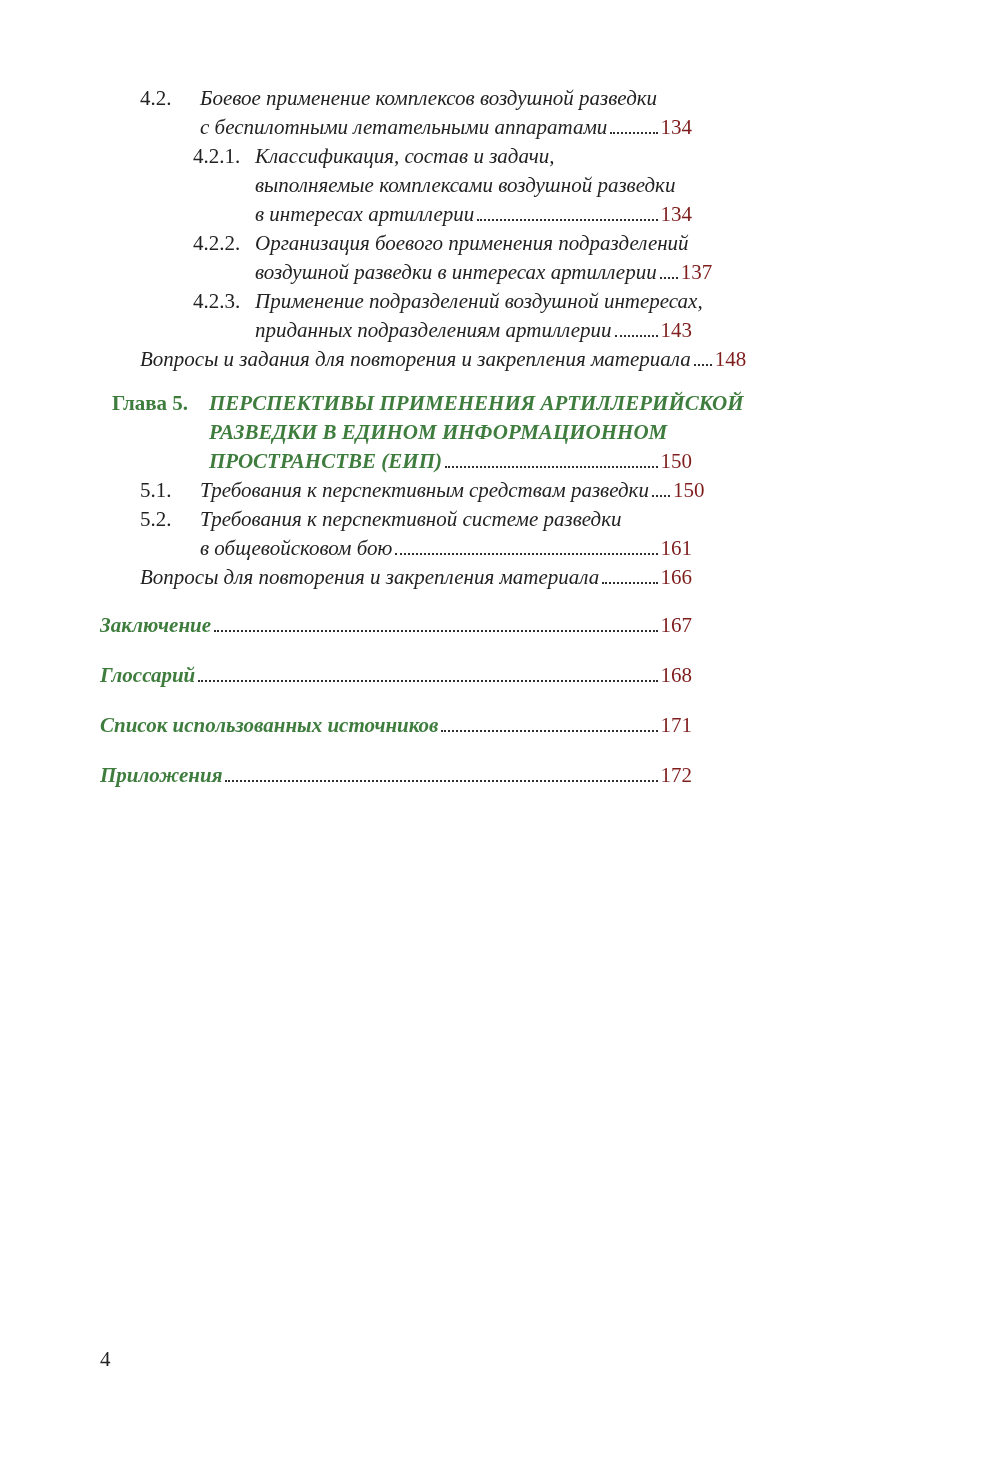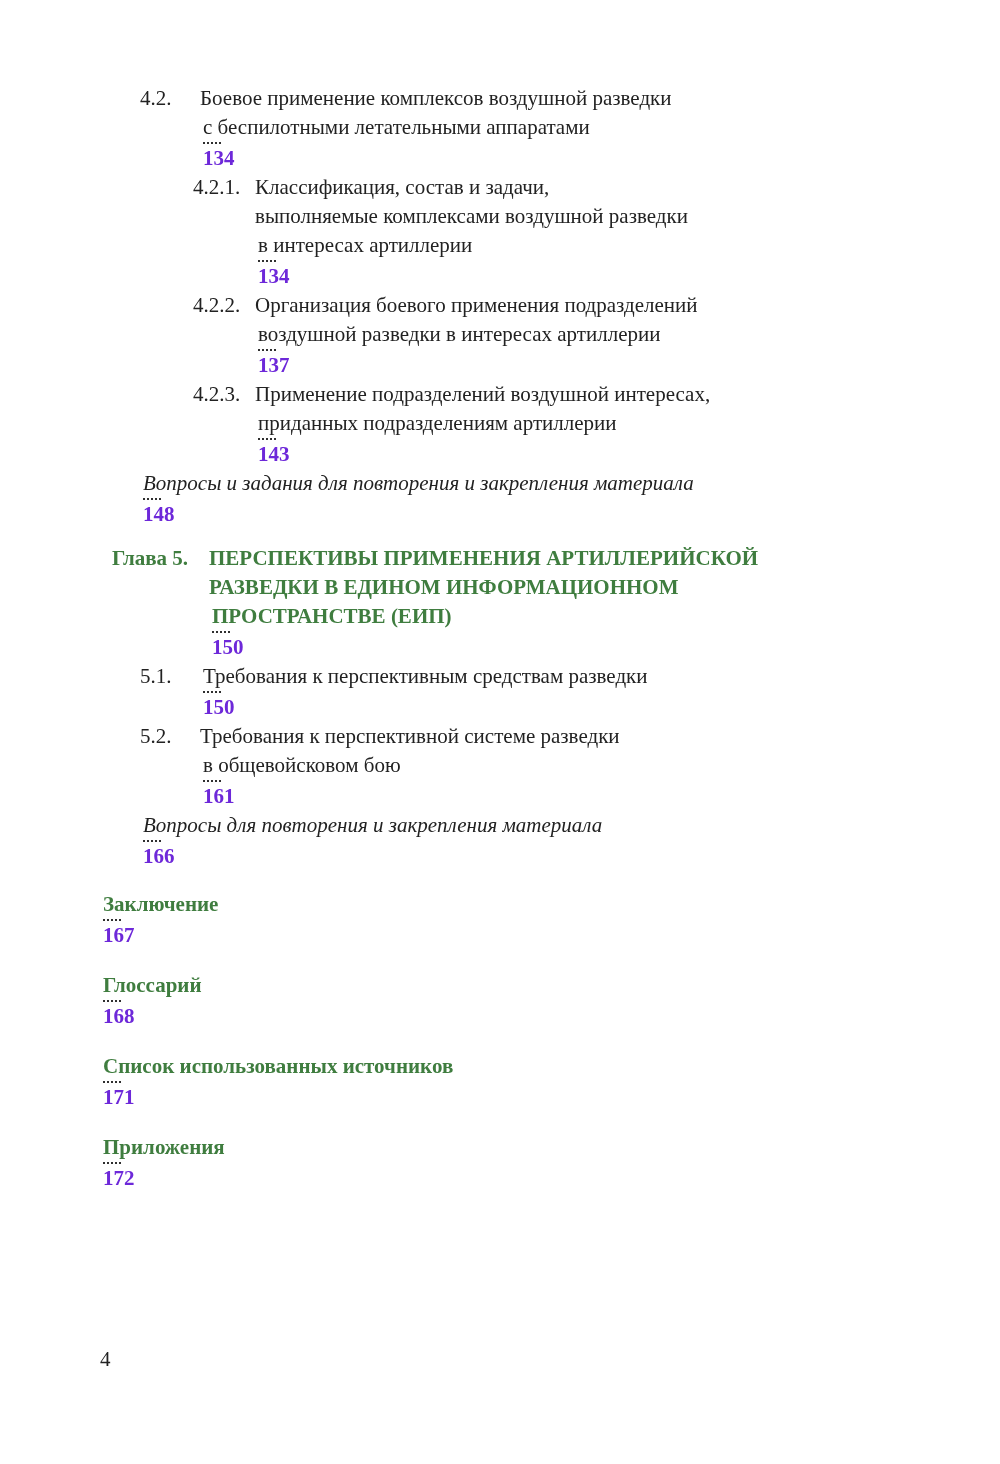--- a/index.html
+++ b/index.html
@@ -41,33 +41,33 @@
   .questions { padding-left: 40px; font-style: italic; }
 
   .backmatter {
     padding-left: 0;
     margin-top: 21px;
     color: var(--accent, #3f7d3f);
     font-weight: bold;
   }
   .questions + .backmatter { margin-top: 19px; }
 
-  .line.last { display: flex; align-items: baseline; flex-direction: column; }
-  .line .txt { white-space: nowrap; }
+  .line.last { display: flex; align-items: baseline; }
+  .line .txt { white-space: nowrap; font-style: italic; }
 
   .leader {
     flex: 1;
     min-width: 18px;
     border-bottom: 2px dotted #2f2f2f;
     margin: 0 3px;
   }
 
   .pg {
-    color: #6d28d9;
-    font-weight: bold;
+    color: #7f1d1d;
+    font-weight: normal;
     font-style: normal;
     white-space: nowrap;
   }
 
   .footer {
     position: absolute;
     left: 100px;
     bottom: 92px;
     font-size: 21px;
     color: #222222;

